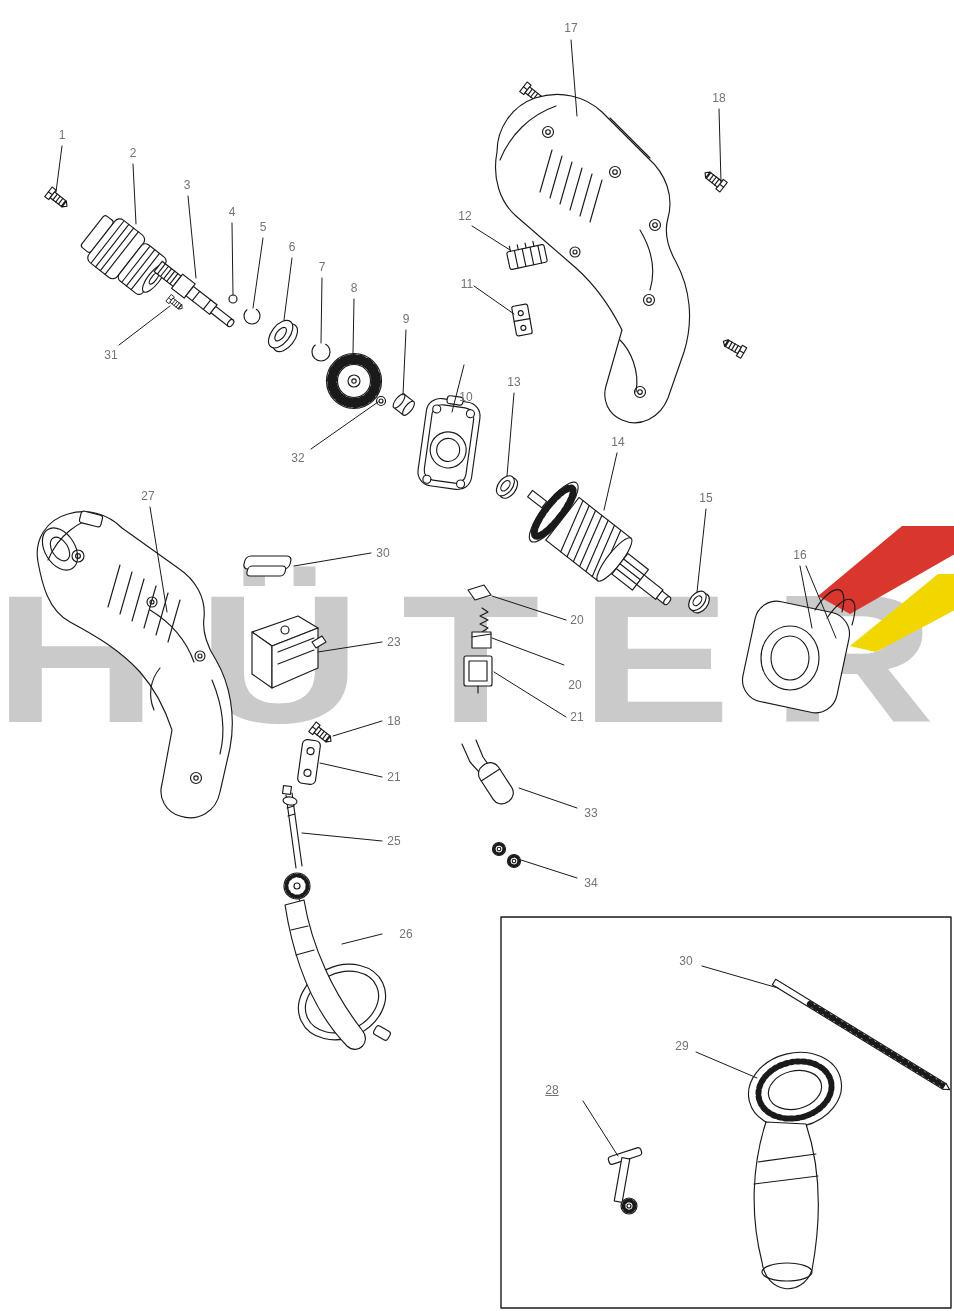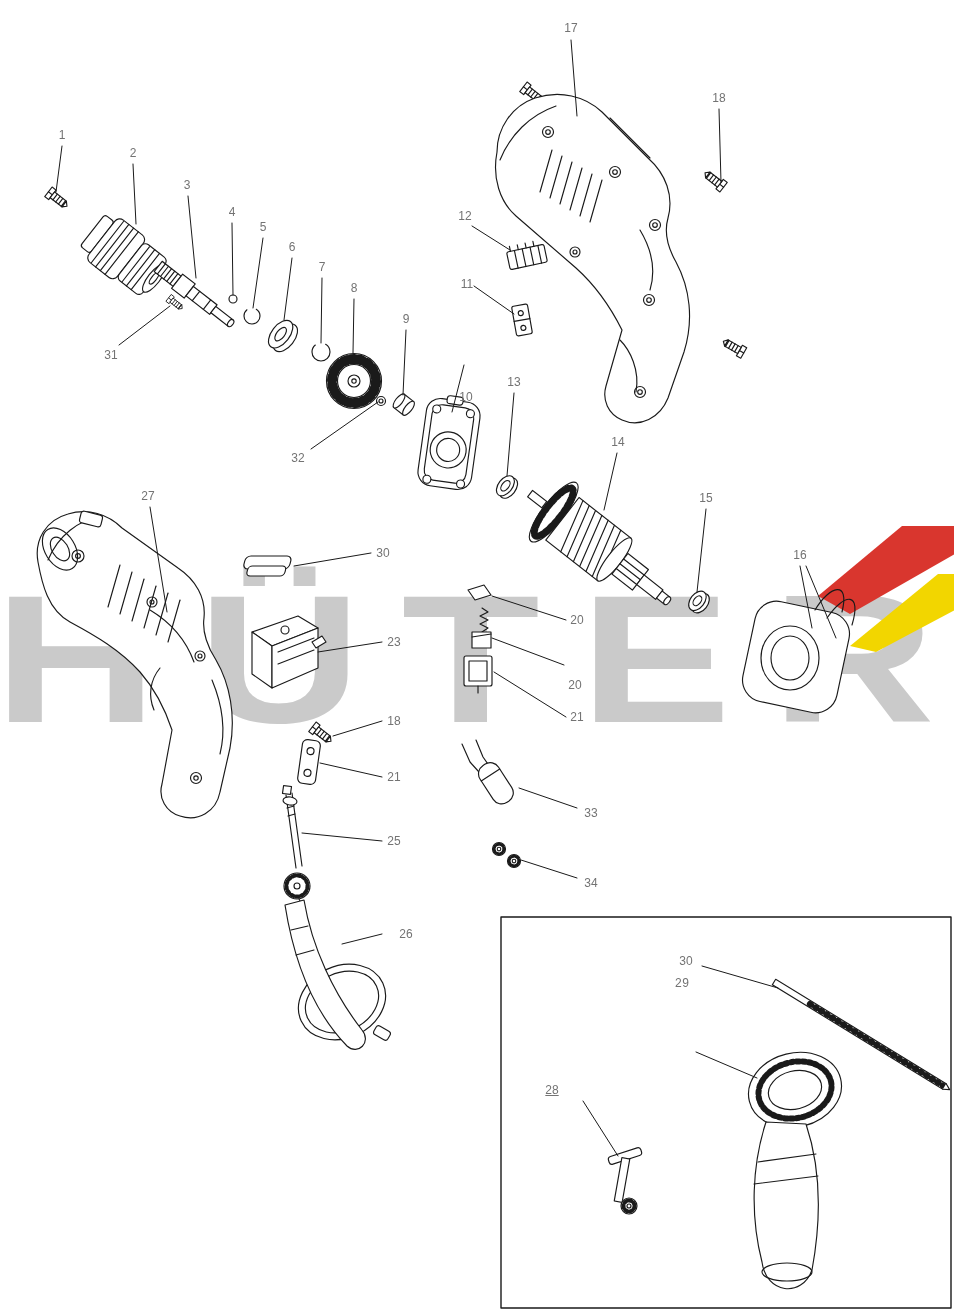--- a/index.html
+++ b/index.html
@@ -409,20 +409,20 @@
       <div class="callout" style="left: 575px; top: 665px; margin-top: 20px;">20</div>
       <div class="callout" style="left: 577px; top: 717px;">21</div>
       <div class="callout" style="left: 383px; top: 553px;">30</div>
       <div class="callout" style="left: 394px; top: 642px;">23</div>
       <div class="callout" style="left: 394px; top: 721px;">18</div>
       <div class="callout" style="left: 394px; top: 777px;">21</div>
       <div class="callout" style="left: 394px; top: 841px;">25</div>
       <div class="callout" style="left: 394px; top: 934px; margin-left: 12px;">26</div>
       <div class="callout" style="left: 148px; top: 496px;">27</div>
       <div class="callout" style="left: 552px; top: 1090px; text-decoration: underline;">28</div>
-      <div class="callout" style="left: 682px; top: 984px; font-family: Liberation Mono, monospace;">29</div>
+      <div class="callout" style="left: 682px; top: 1046px;">29</div>
       <div class="callout" style="left: 686px; top: 961px;">30</div>
       <div class="callout" style="left: 111px; top: 355px;">31</div>
       <div class="callout" style="left: 298px; top: 458px;">32</div>
       <div class="callout" style="left: 591px; top: 813px;">33</div>
       <div class="callout" style="left: 591px; top: 883px;">34</div>
     </div>
 </div>
 
 </body></html>

